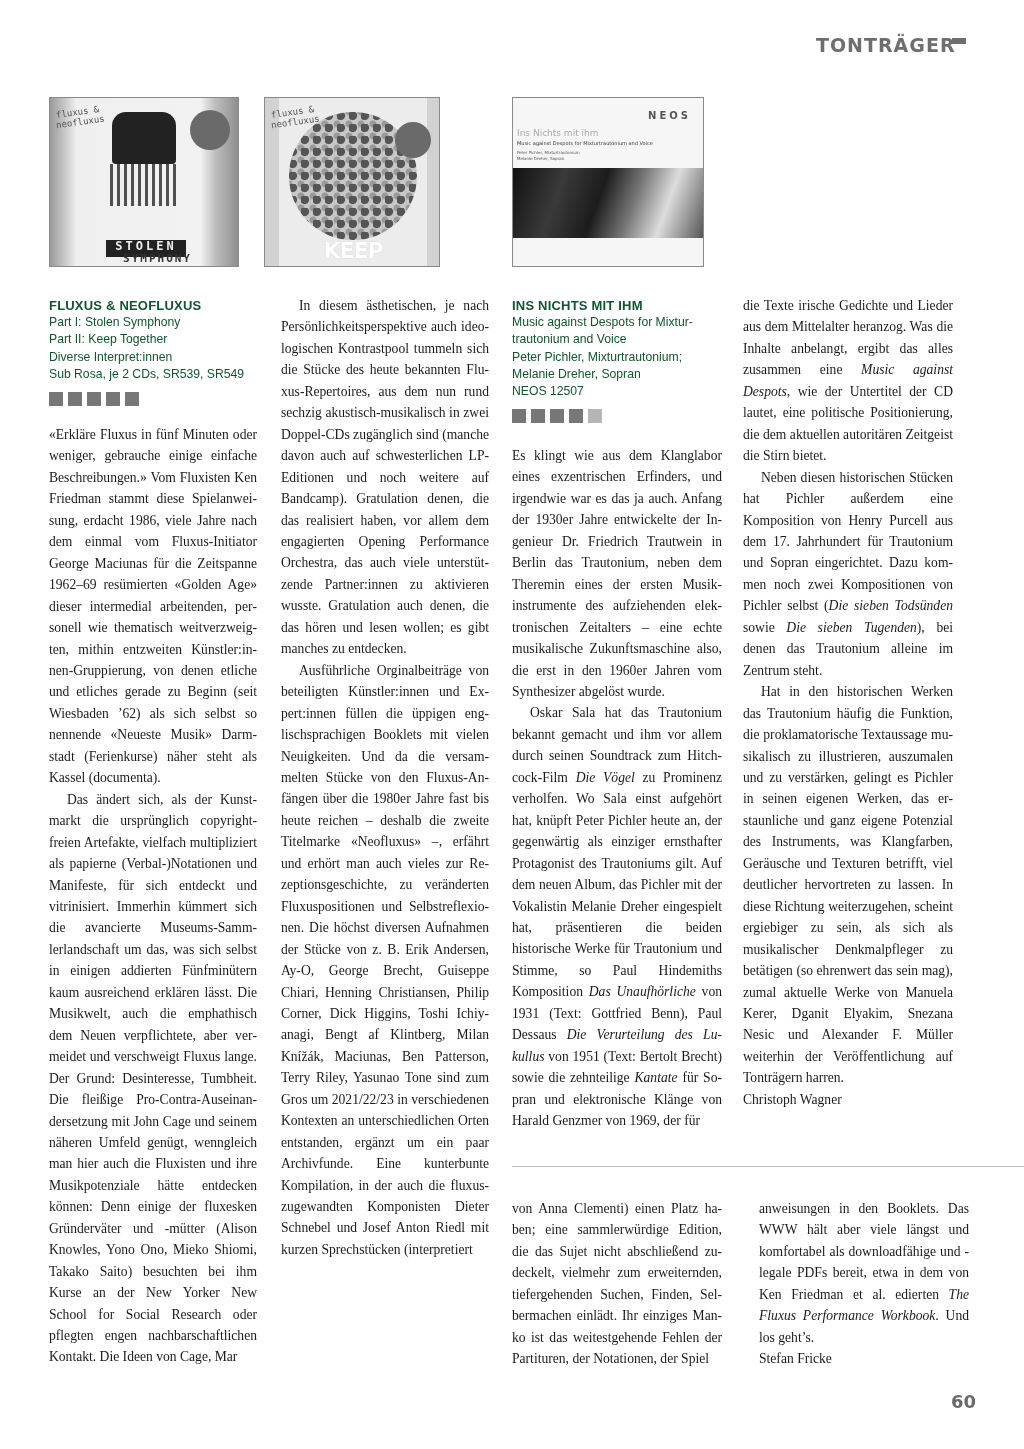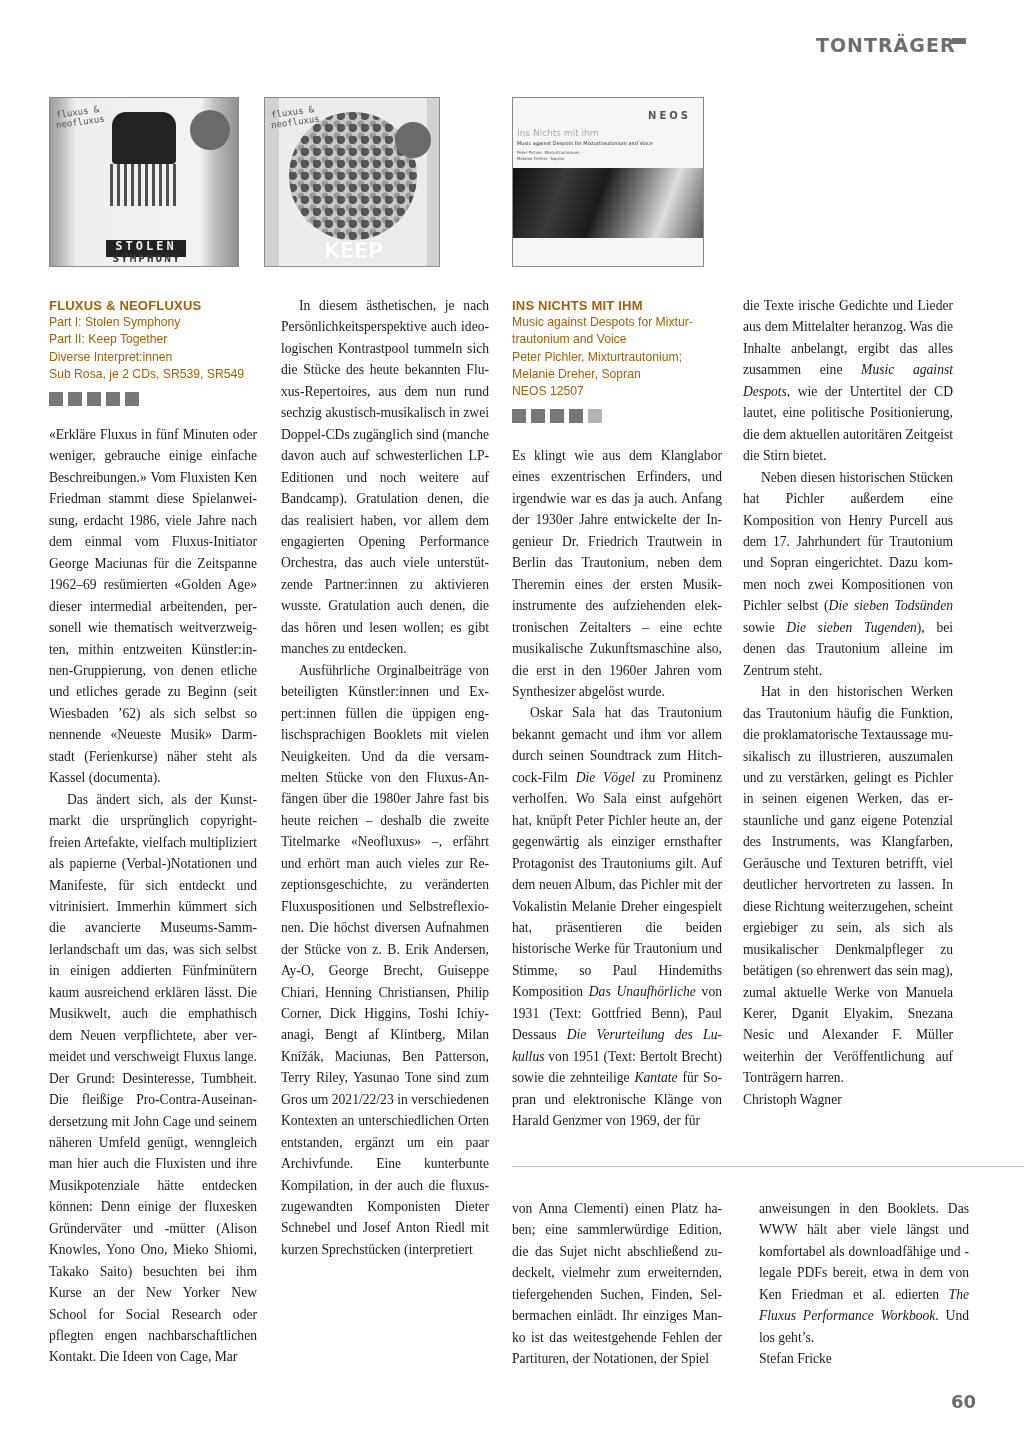--- a/index.html
+++ b/index.html
@@ -13,42 +13,42 @@
 
   .cover { position: absolute; top: 97px; width: 190px; height: 170px; border: 1px solid #8a8a8a; overflow: hidden; box-sizing: border-box; }
   .cover1 { left: 49px; background: linear-gradient(90deg,#9a9a9a 0%,#c8c8c8 8%,#efefef 14%,#f2f2f2 80%,#bdbdbd 88%,#8f8f8f 100%); }
   .cover2 { left: 264px; width: 176px; background: #d2d2d2; }
   .cover3 { left: 512px; width: 192px; background: #f6f6f6; }
   .cov-label { position: absolute; font-family: "DejaVu Sans Mono", monospace; font-size: 9px; color: #555; line-height: 9px; transform: rotate(-8deg); }
   .cov-dot { position: absolute; border-radius: 50%; background: #6a6a6a; }
   .radio-shape { position: absolute; left: 62px; top: 14px; width: 64px; height: 52px; background: #222; border-radius: 14px 14px 4px 4px; }
   .radio-drip { position: absolute; left: 60px; top: 66px; width: 70px; height: 42px; background: repeating-linear-gradient(90deg,#333 0 3px,transparent 3px 7px); opacity: .85; }
   .stolen-box { position: absolute; left: 56px; top: 142px; width: 80px; height: 17px; background: #222; color: #eee; font-family: "DejaVu Sans Mono", monospace; font-size: 12px; font-weight: bold; letter-spacing: 3px; text-align: center; line-height: 12px; }
-  .symphony { position: absolute; left: 52px; top: 154px; width: 90px; text-align: center; font-family: "DejaVu Sans Mono", monospace; font-size: 11px; font-weight: bold; letter-spacing: 2px; color: #333; }
+  .symphony { position: absolute; left: 52px; top: 154px; width: 90px; text-align: right; font-family: "DejaVu Sans Mono", monospace; font-size: 11px; font-weight: bold; letter-spacing: 2px; color: #333; }
   .cover2-inner { position: absolute; left: 14px; top: 0; width: 148px; height: 170px; background: #ececec; }
   .faces { position: absolute; left: 24px; top: 14px; width: 128px; height: 128px; border-radius: 50%;
     background: radial-gradient(circle at 30% 30%, #555 0 4px, transparent 5px) 0 0/12px 12px, radial-gradient(circle,#9a9a9a 0 3px,transparent 4px) 6px 6px/12px 12px, #c8c8c8; }
   .keep { position: absolute; left: 18px; top: 140px; width: 140px; text-align: center; font-family: "DejaVu Sans", sans-serif; font-weight: bold; font-size: 22px; color: #fff; letter-spacing: -1px; text-shadow: 0 0 1px #bbb; }
   .neos-logo { position: absolute; right: 12px; top: 12px; font-family: "DejaVu Sans", sans-serif; font-size: 10px; letter-spacing: 3px; color: #555; font-weight: bold; }
   .cov3-title { position: absolute; left: 4px; top: 30px; font-family: "DejaVu Sans", sans-serif; font-size: 9px; color: #aaa; }
   .cov3-sub { position: absolute; left: 4px; top: 42px; font-family: "DejaVu Sans", sans-serif; font-size: 5px; color: #333; }
   .cov3-p1 { position: absolute; left: 4px; top: 52px; font-family: "DejaVu Sans", sans-serif; font-size: 4px; color: #555; }
   .cov3-p2 { position: absolute; left: 4px; top: 58px; font-family: "DejaVu Sans", sans-serif; font-size: 4px; color: #555; }
   .cov3-photo { position: absolute; left: 0; top: 70px; width: 100%; height: 70px; background: linear-gradient(110deg,#111 0%,#3a3a3a 25%,#1c1c1c 45%,#777 62%,#ddd 78%,#555 100%); }
 
   .col { position: absolute; font-family: "Liberation Serif", serif; font-size: 13.6px; line-height: 21.45px; text-align: justify; hyphens: manual; }
   .col p { margin: 0; text-indent: 0; }
   .col p.ind { text-indent: 18px; }
   .col .sig { text-align: left; }
   .c1 { left: 49px; width: 208px; }
   .c2 { left: 281px; width: 208px; top: 295px; }
   .c3 { left: 512px; width: 210px; }
   .c4 { left: 743px; width: 210px; top: 295px; }
 
-  .info { position: absolute; font-family: "Liberation Sans", sans-serif; font-size: 12.2px; line-height: 17.2px; color: #a16207; }
+  .info { position: absolute; font-family: "Liberation Sans", sans-serif; font-size: 12.2px; line-height: 17.2px; color: #14532d; }
   .info .ttl { font-weight: bold; font-size: 13px; letter-spacing: 0.2px; }
   .info1 { left: 49px; top: 297px; width: 215px; }
   .info3 { left: 512px; top: 297px; width: 215px; }
   .rating { display: flex; gap: 5px; margin-top: 9px; }
   .rating span { width: 14px; height: 14px; background: #777; display: inline-block; }
   .rating span.off { background: #b5b5b5; }
 
   .c1 { top: 424px; }
   .c3 { top: 445px; }
   .c3b { left: 512px; width: 210px; top: 1198px; }

